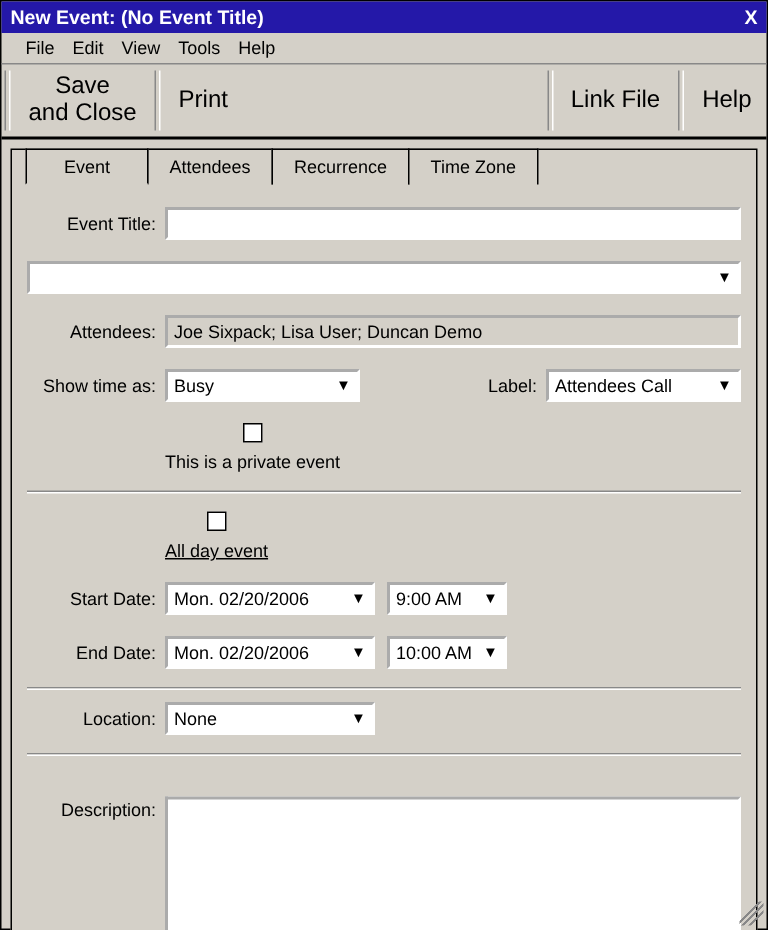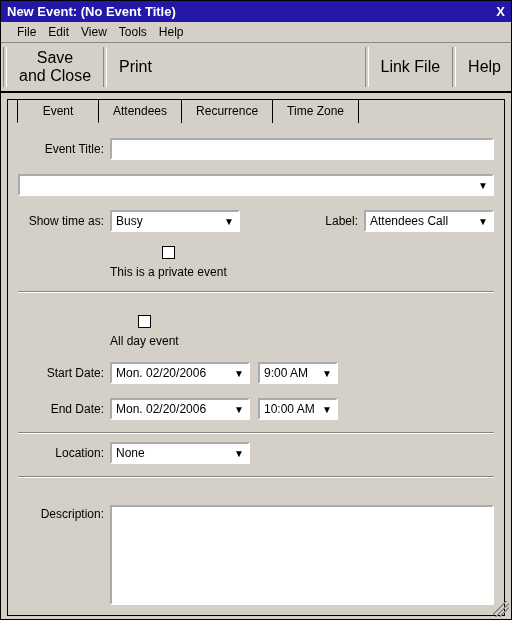--- a/index.html
+++ b/index.html
@@ -213,20 +213,24 @@
       <input class="txt-input" value="" style="">
     </div>
 
     <div class="form-row">
       <div class="combo" style="flex:1;">
         <span class="cval"></span>
         <span class="arrow">▼</span>
       </div>
     </div>
 
+    <div class="form-row">
+      <div class="lbl">Attendees:</div>
+      <div class="sunken">Joe Sixpack; Lisa User; Duncan Demo</div>
+    </div>
 
     <div class="form-row">
       <div class="lbl">Show time as:</div>
       <div class="combo" style="width:130px;">
         <span class="cval">Busy</span>
         <span class="arrow">▼</span>
       </div>
       <div style="flex:1"></div>
       <div style="padding-right:6px;">Label:</div>
       <div class="combo" style="width:130px;">
@@ -238,21 +242,21 @@
     <div class="form-row">
       <div class="lbl"></div>
       <div class="chk">
         <div class="chk-box"></div>
         <span>This is a private event</span>
       </div>
     </div>
 
     <hr class="sep">
 
-    <div class="form-row" style="margin-top:22px;">
+    <div class="form-row" style="margin-top:12px;text-decoration:underline;">
       <div class="lbl"></div>
       <div class="chk">
         <div class="chk-box"></div>
         <span>All day event</span>
       </div>
     </div>
 
     <div class="form-row">
       <div class="lbl">Start Date:</div>
       <div class="row-inline">

